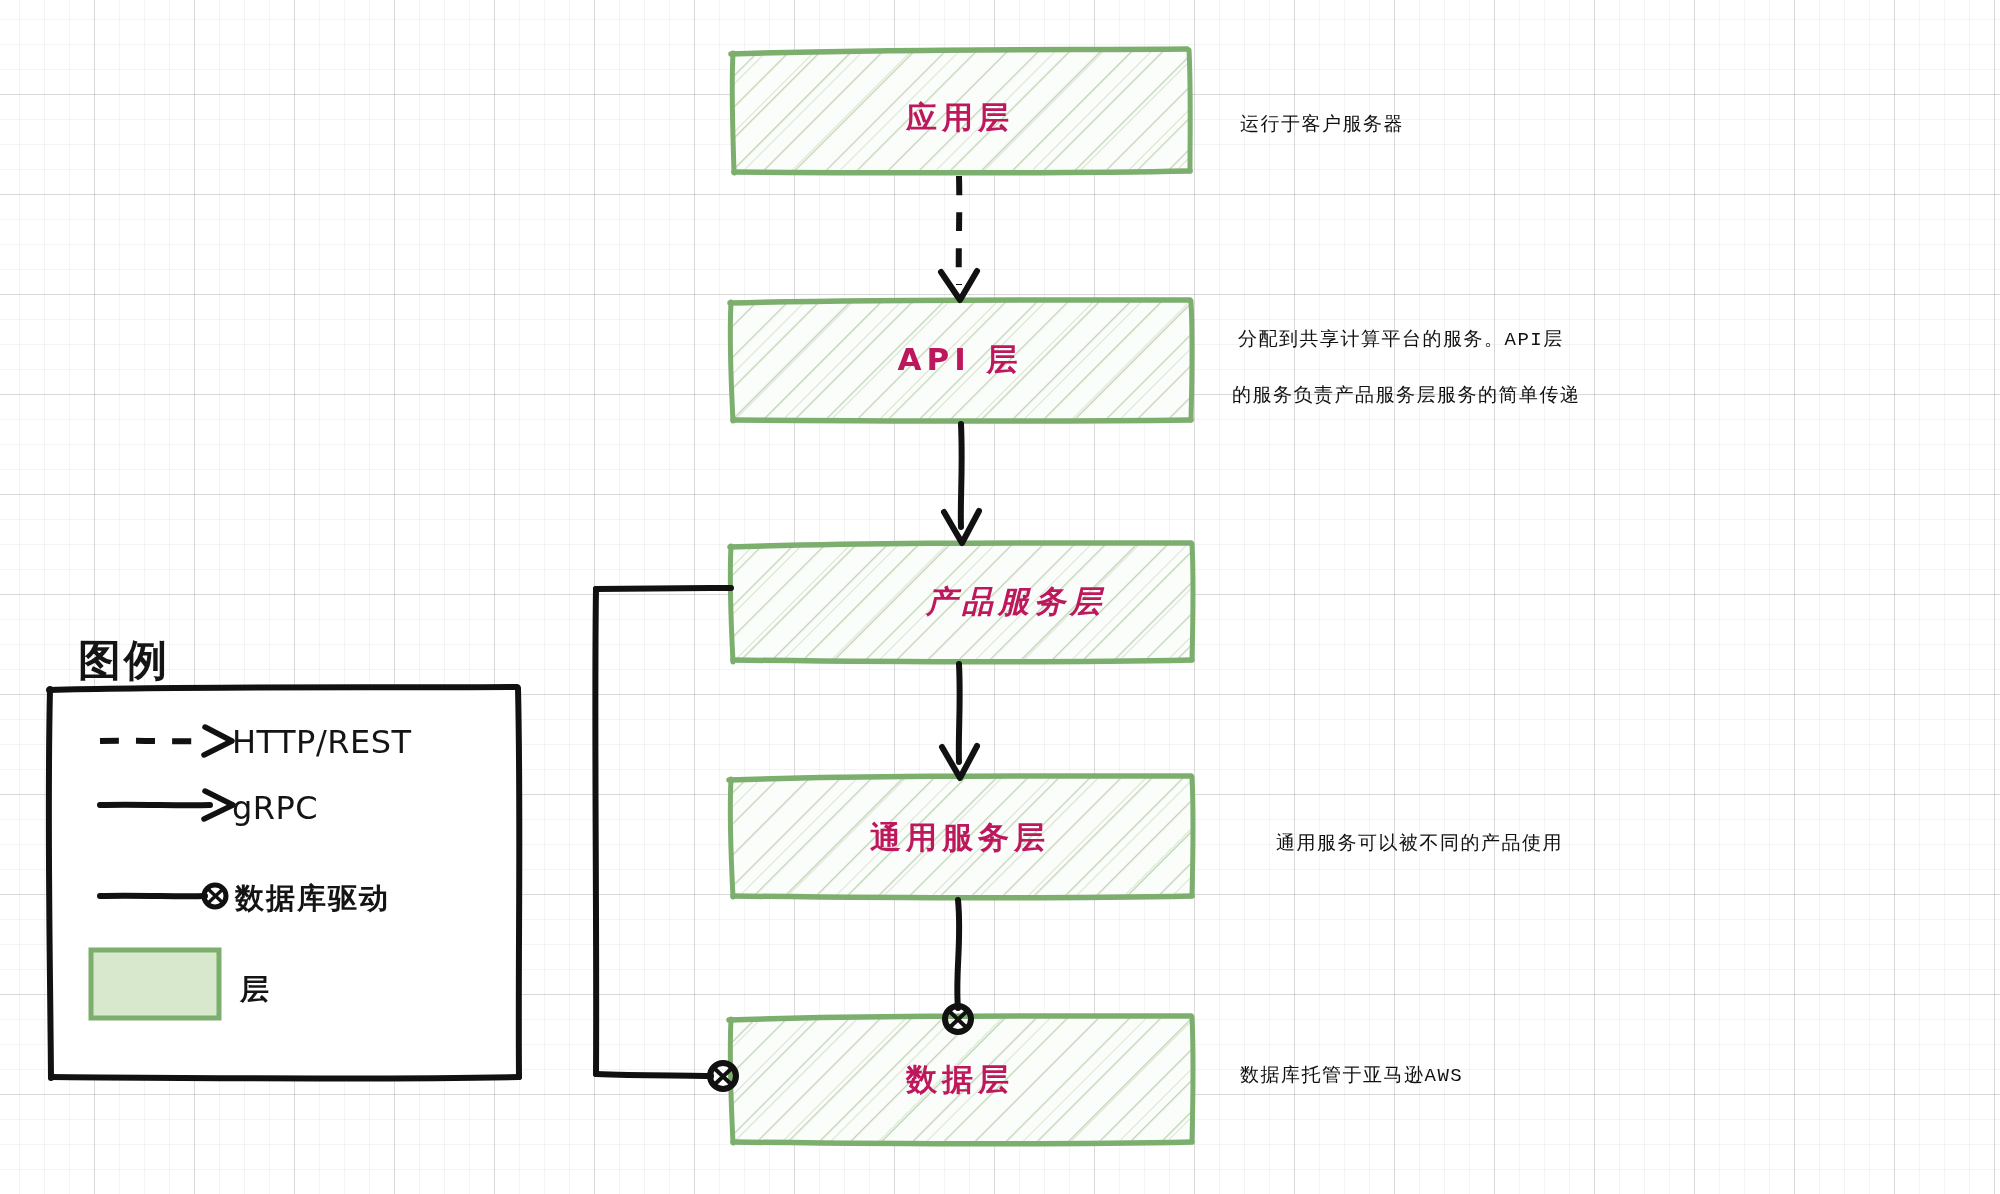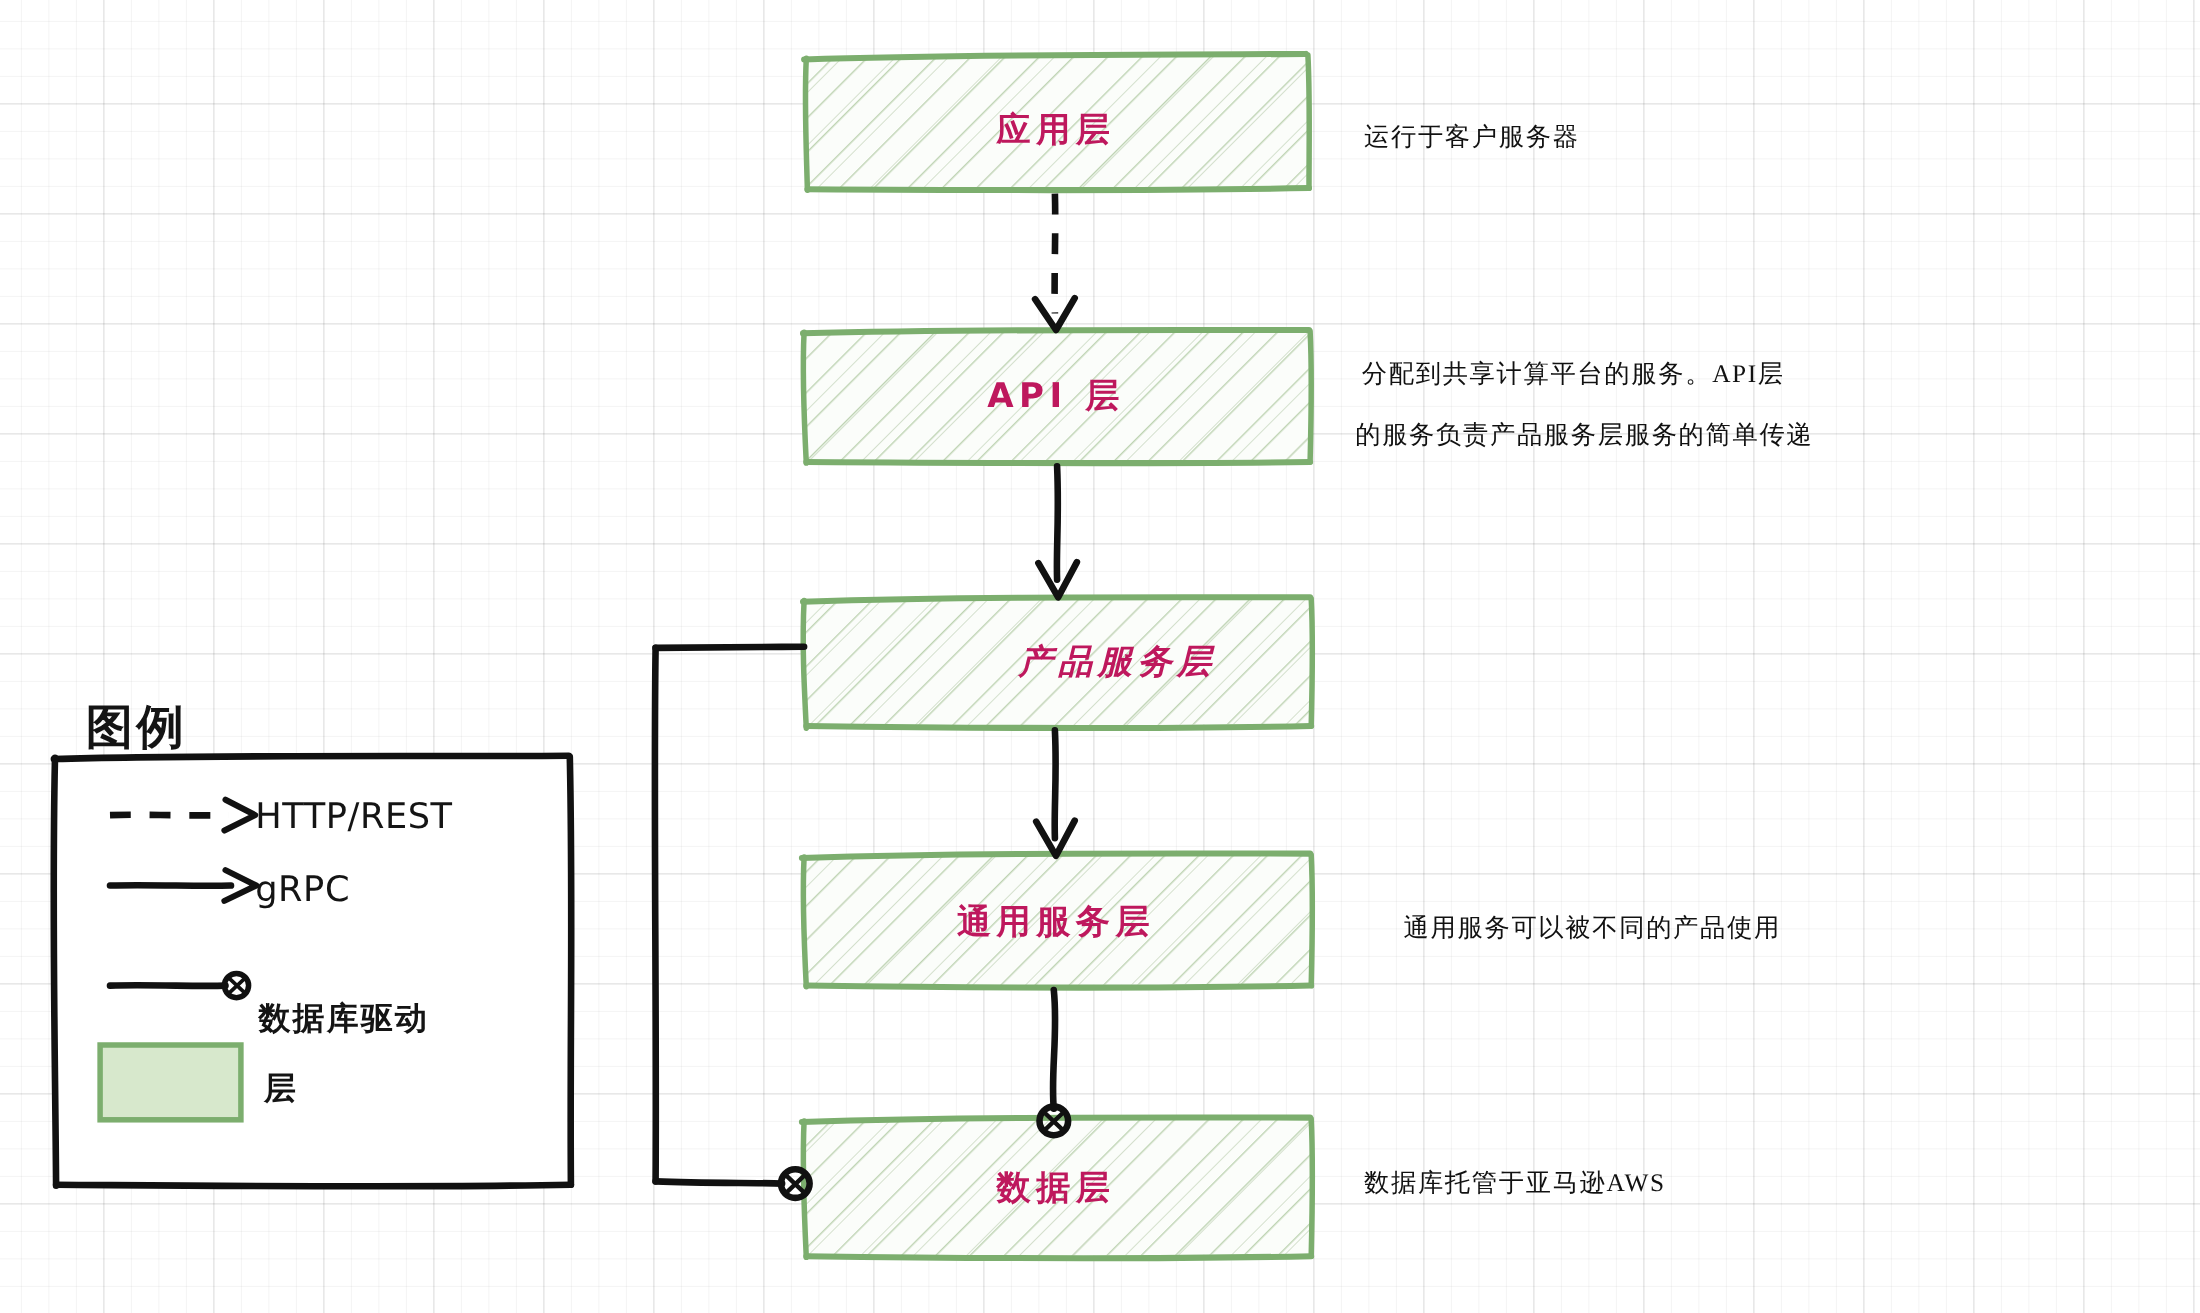--- a/index.html
+++ b/index.html
@@ -51,22 +51,22 @@
     font-weight: 700;
     font-size: 31px;
     letter-spacing: 5px;
     white-space: nowrap;
     transform: translate(-50%, -50%);
     text-align: center;
   }
   .note {
     position: absolute;
     color: #111111;
-    font-family: Liberation Serif, serif;
-    font-size: 23px;
+    font-family: Liberation Mono, monospace;
+    font-size: 19px;
     font-weight: 500;
     letter-spacing: 1.5px;
     white-space: nowrap;
     line-height: 56px;
   }
   .legend-title {
     position: absolute;
     color: #141414;
     font-family: "DejaVu Sans", sans-serif;
     font-weight: 700;
@@ -222,14 +222,14 @@
 <div class="note" style="left:1232px; top:368px;">的服务负责产品服务层服务的简单传递</div>
 
 <div class="note" style="left:1276px; top:816px;">通用服务可以被不同的产品使用</div>
 
 <div class="note" style="left:1240px; top:1048px;">数据库托管于亚马逊AWS</div>
 
 <div class="legend-title" style="left:78px; top:632px;">图例</div>
 
 <div class="legend-label" style="left:232px; top:742px;">HTTP/REST</div>
 <div class="legend-label" style="left:232px; top:808px;">gRPC</div>
-<div class="legend-label cjk" style="left:235px; top:899px;margin-top:27px;">数据库驱动</div>
+<div class="legend-label cjk" style="left:235px; top:899px;">数据库驱动</div>
 <div class="legend-label cjk" style="left:240px; top:990px;">层</div>
 
 </body></html>

